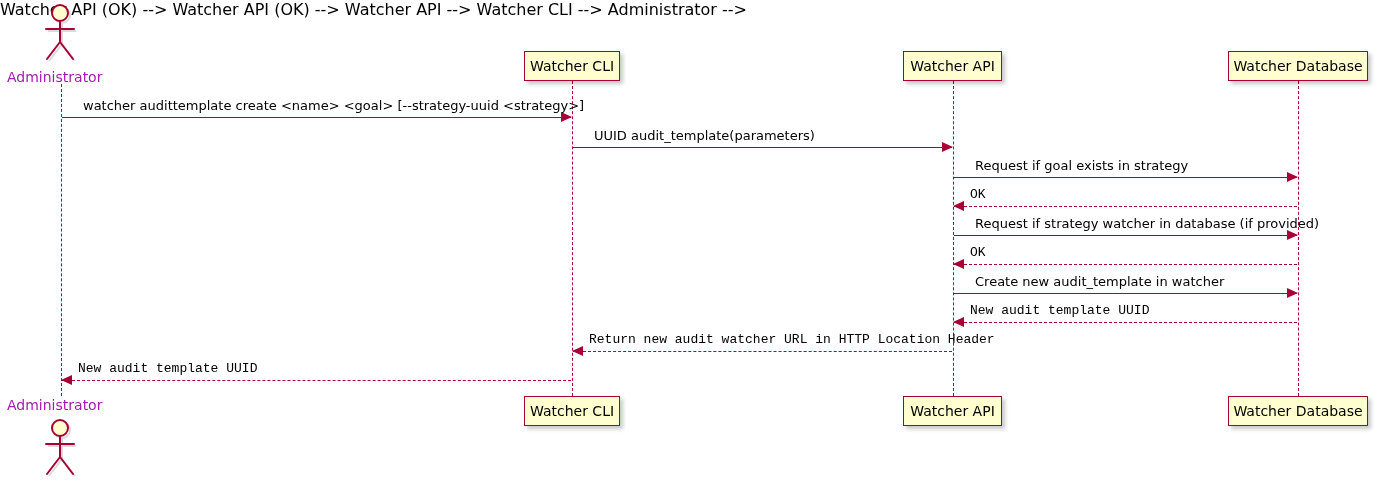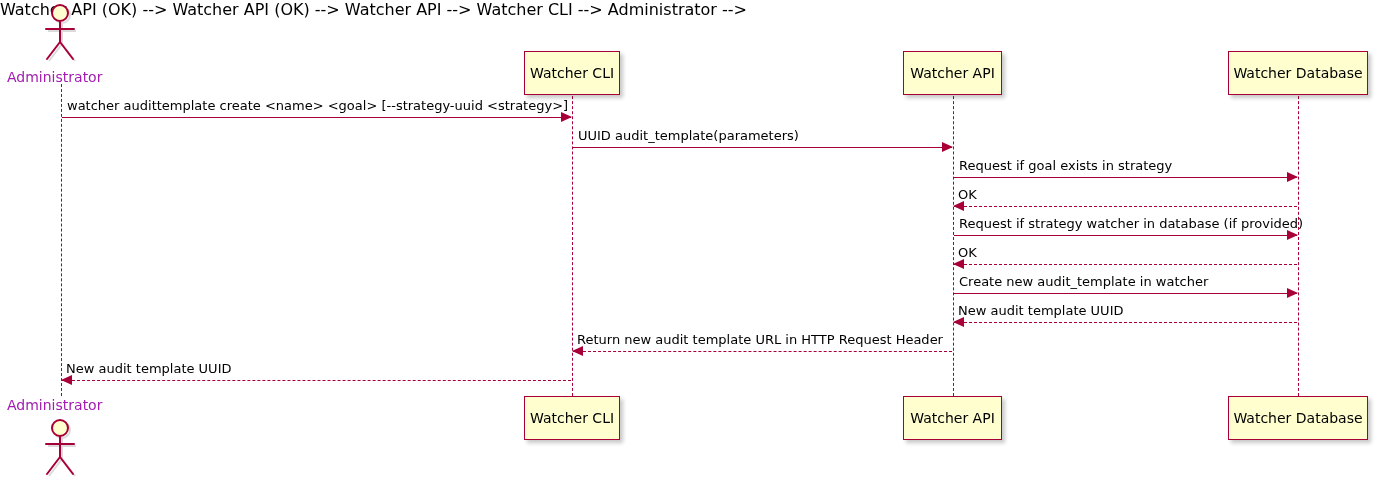--- a/index.html
+++ b/index.html
@@ -28,21 +28,21 @@
     border: 1.5px solid #A80036;
     color: #000000;
     font-size: 14px;
     line-height: 1;
     display: flex;
     align-items: center;
     justify-content: center;
     white-space: nowrap;
     box-shadow: 3px 3px 4px rgba(0,0,0,0.22);
     padding: 0 10px;
-    height: 44px;
+    height: 30px;
   }
 
   
   .actor-figure {
     position: absolute;
   }
   .actor-label {
     position: absolute;
     font-size: 14px;
     color: #a21caf;
@@ -90,22 +90,22 @@
     left: -1px;
     border-right: 11px solid #A80036;
   }
   .msg .label {
     position: absolute;
     bottom: 4px;
     font-size: 13px;
     color: #000000;
     white-space: nowrap;
   }
-  .msg.to-right .label { left: 5px; }
-  .msg.to-left  .label { left: 4px; }
+  .msg.to-right .label { left: 21px; }
+  .msg.to-left  .label { left: 16px; font-family: Liberation Mono, monospace; }
 </style>
 </head>
 <body>
 
 <div id="diagram">
 
   
   <div class="lifeline" style="left:61px; top:84px; height:312px;"></div>
   <div class="lifeline" style="left:572px; top:81px; height:315px;"></div>
   <div class="lifeline" style="left:953px; top:81px; height:315px;"></div>
@@ -214,21 +214,21 @@
   <div class="msg dashed to-left" style="left:954px; top:322px; width:343px;">
     <div class="line"></div>
     <div class="head"></div>
     <div class="label">New audit template UUID</div>
   </div>
 
    Watcher CLI --&gt;
   <div class="msg dashed to-left" style="left:573px; top:351px; width:379px;">
     <div class="line"></div>
     <div class="head"></div>
-    <div class="label">Return new audit template URL in HTTP Request Header</div>
+    <div class="label">Return new audit watcher URL in HTTP Location Header</div>
   </div>
 
    Administrator --&gt;
   <div class="msg dashed to-left" style="left:62px; top:380px; width:509px;">
     <div class="line"></div>
     <div class="head"></div>
     <div class="label">New audit template UUID</div>
   </div>
 
 </div>

